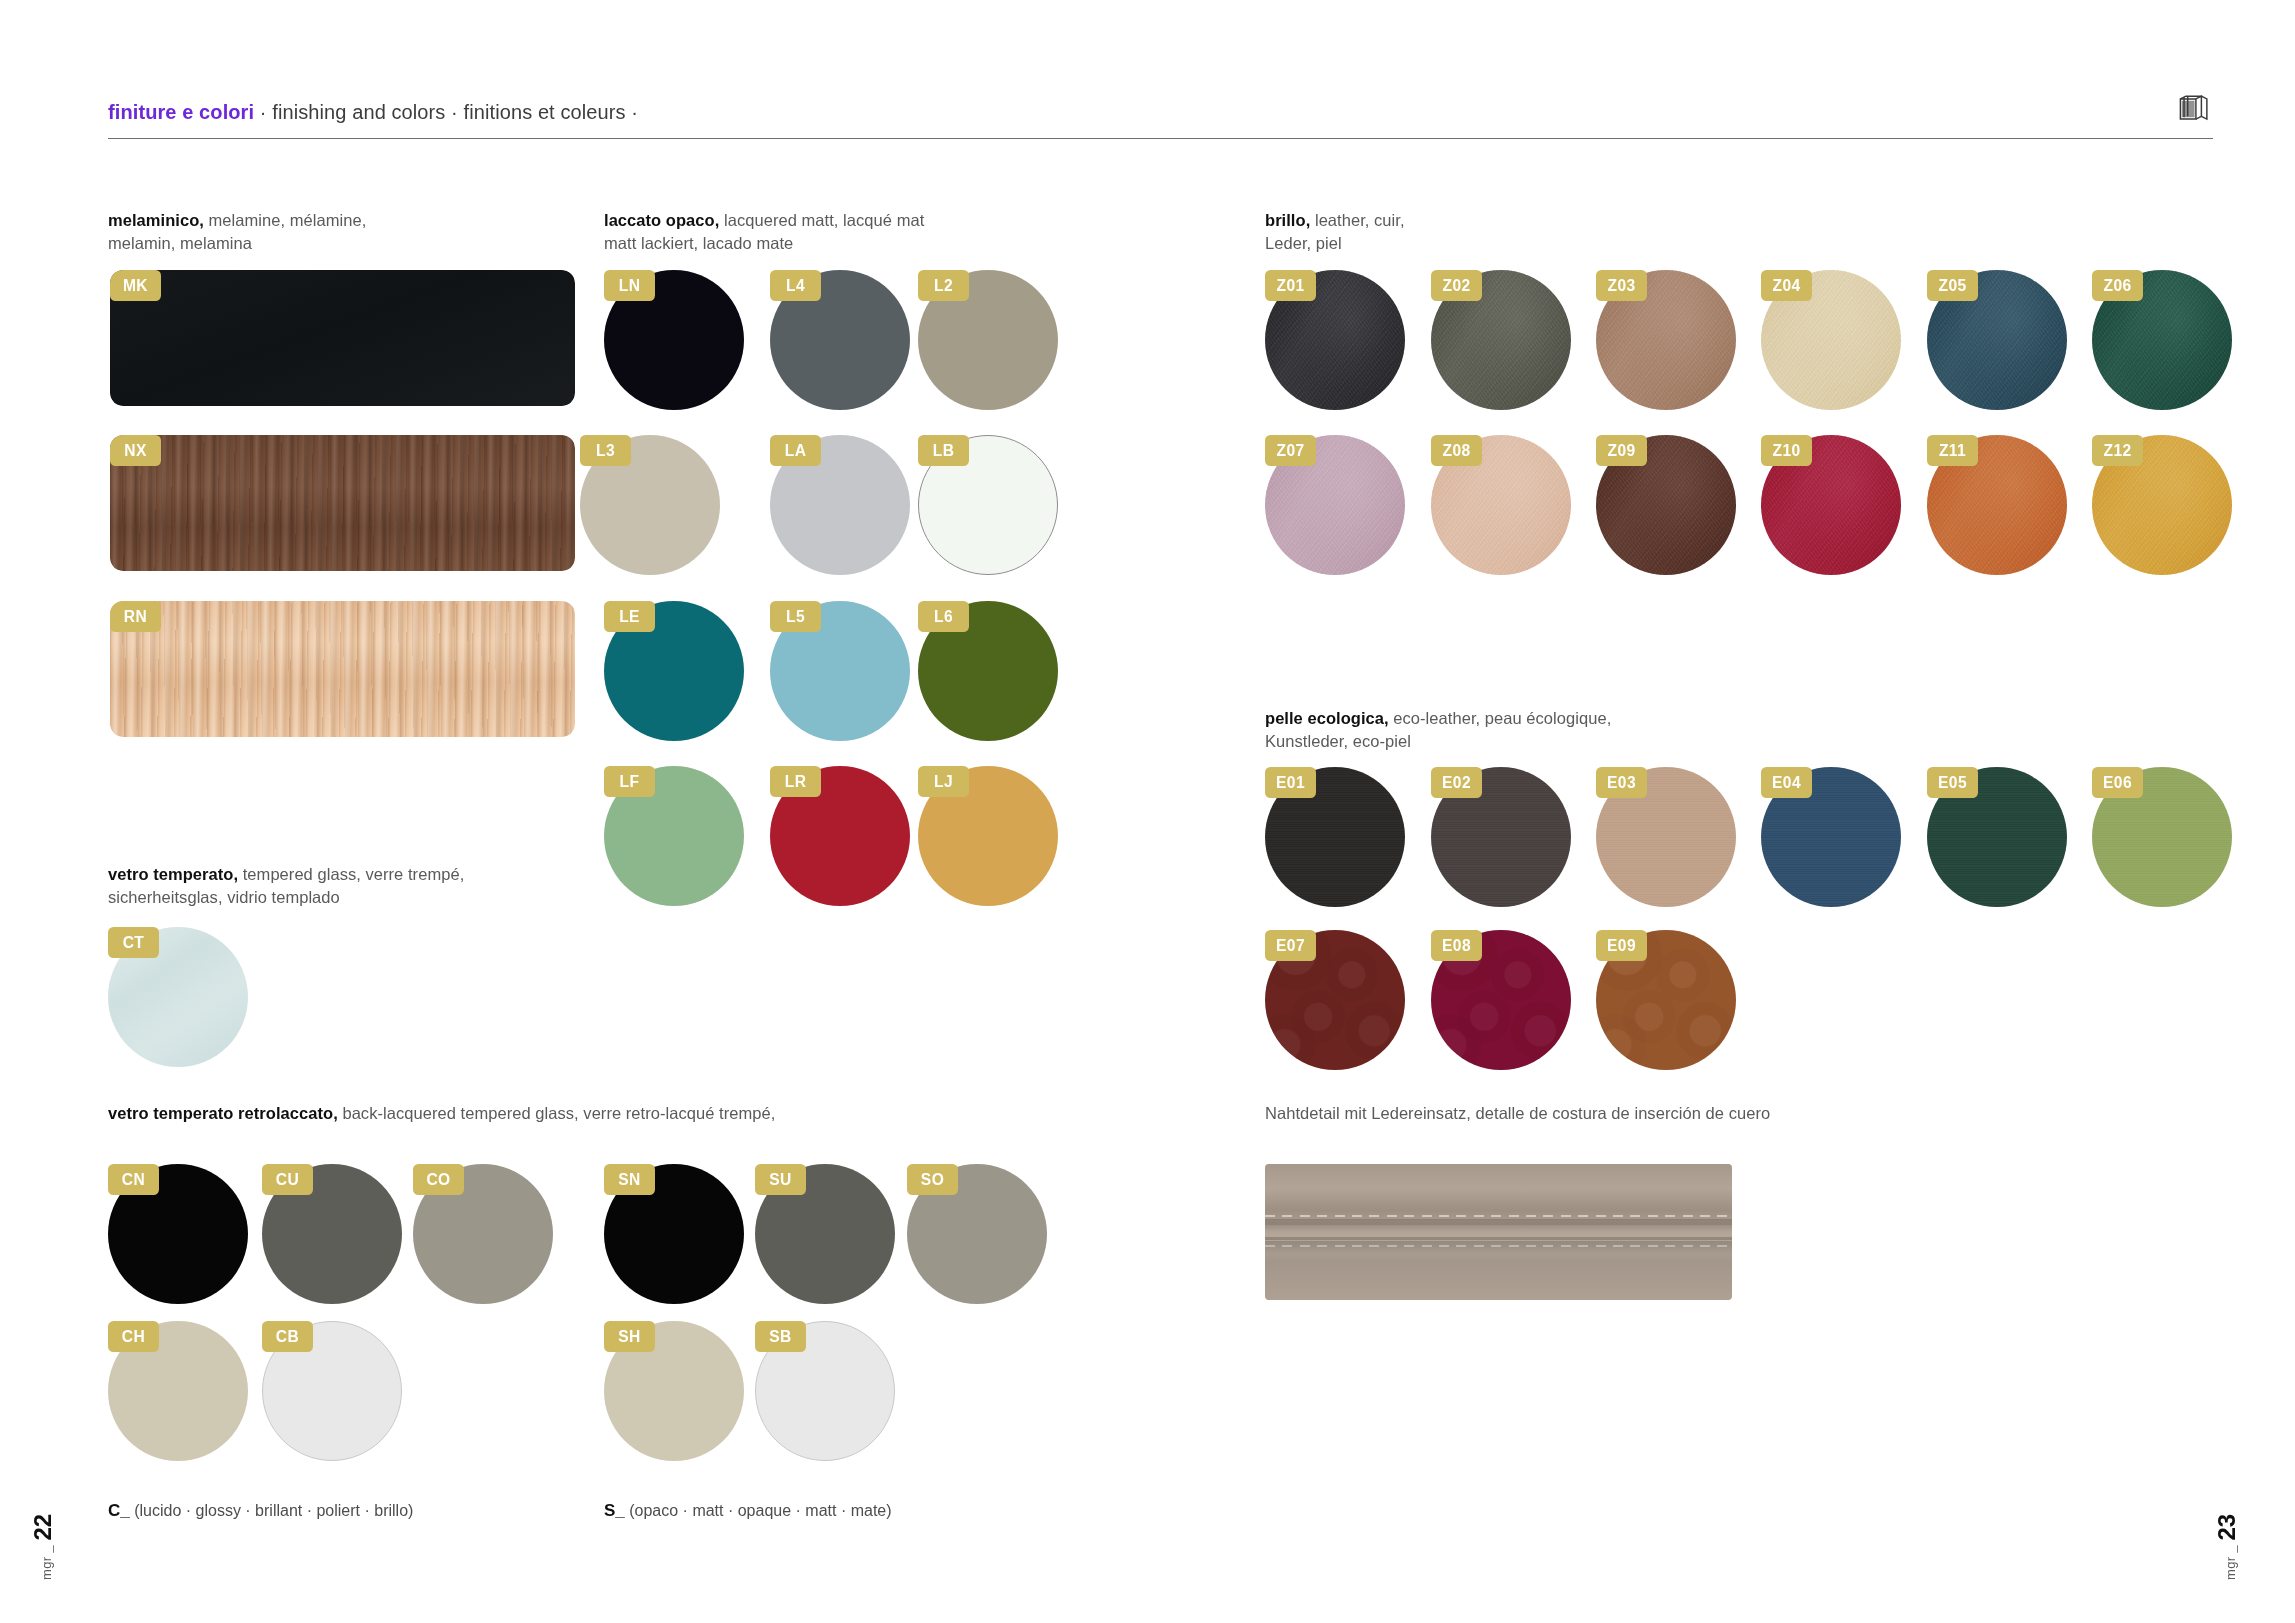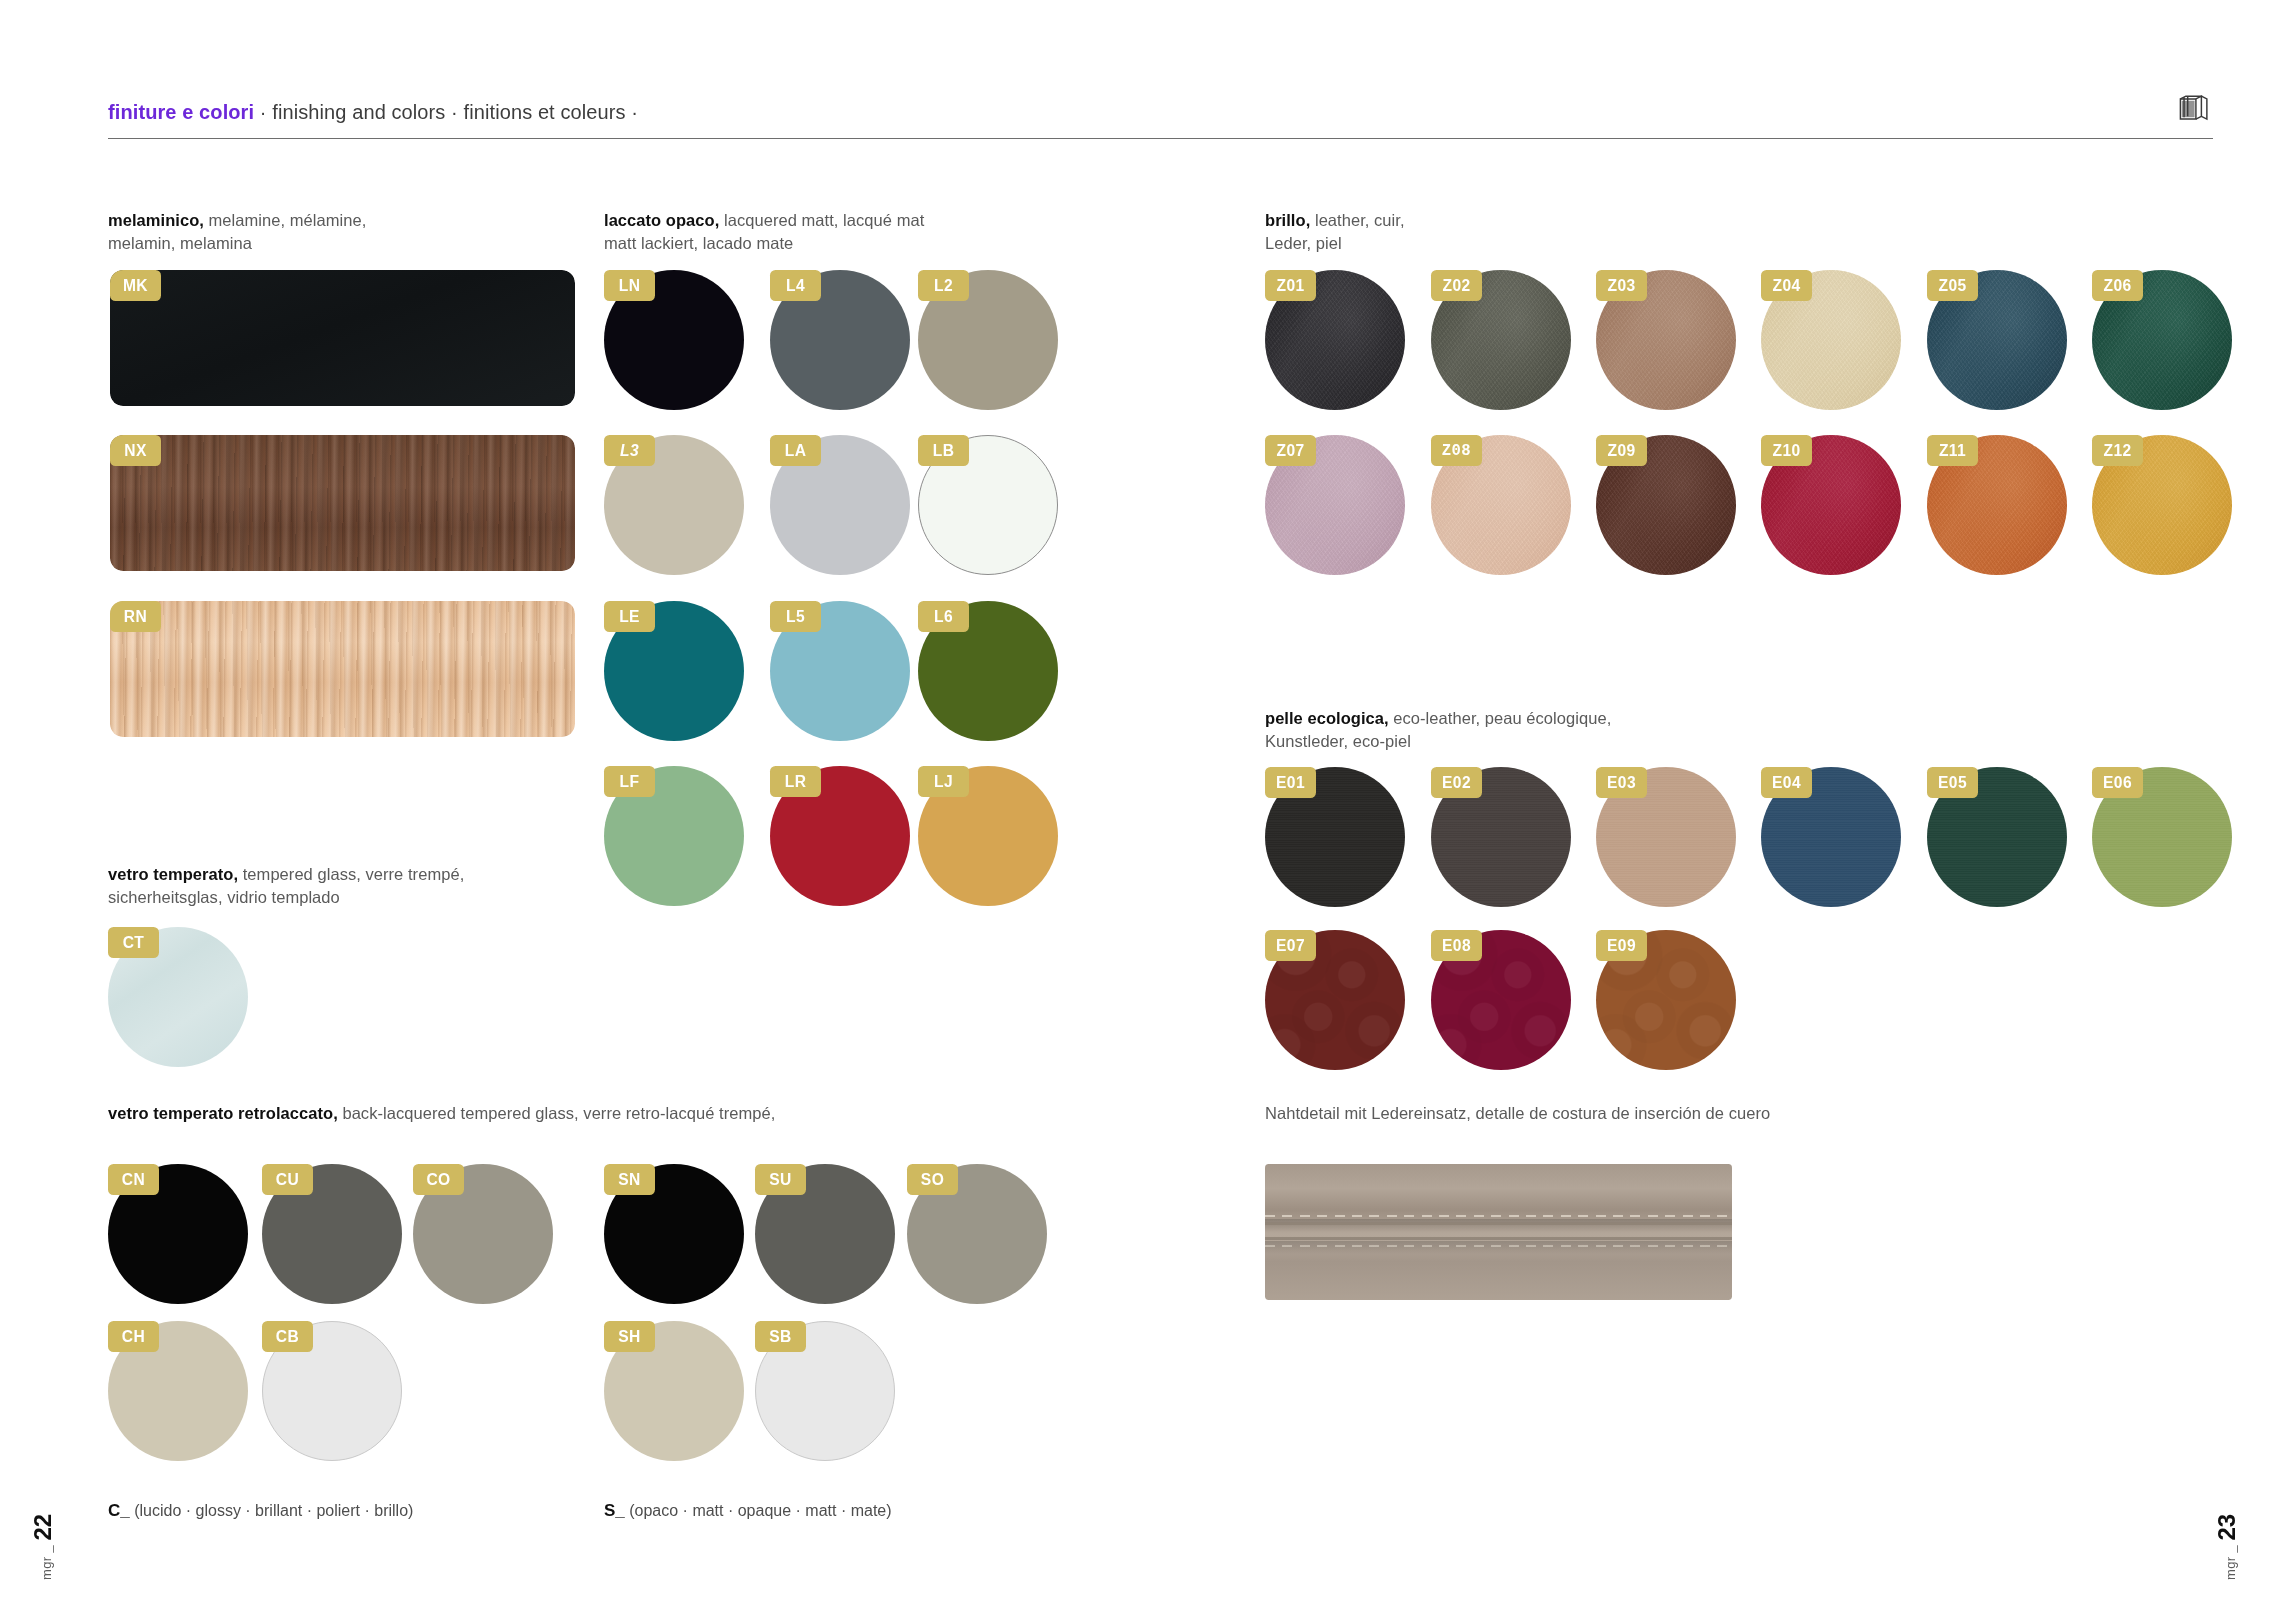--- a/index.html
+++ b/index.html
@@ -318,21 +318,21 @@
 </div>
 <div class="circle" style="left:770px; top:270px;">
   <div class="fill" style="background:#575f63;"></div>
   <div class="badge">L4</div>
 </div>
 <div class="circle" style="left:918px; top:270px;">
   <div class="fill" style="background:#a39c89;"></div>
   <div class="badge">L2</div>
 </div>
 
-<div class="circle" style="left:604px; top:435px;font-style:italic;">
+<div class="circle" style="left:580px; top:435px;">
   <div class="fill" style="background:#c7c0ae;"></div>
   <div class="badge">L3</div>
 </div>
 <div class="circle" style="left:770px; top:435px;">
   <div class="fill" style="background:#c4c6ca;"></div>
   <div class="badge">LA</div>
 </div>
 <div class="circle outlined" style="left:918px; top:435px;">
   <div class="fill" style="background:#f3f7f2;"></div>
   <div class="badge">LB</div>
@@ -468,21 +468,21 @@
   <div class="leather-sheen"></div>
   <div class="badge">Z06</div>
 </div>
 
 <div class="circle leather" style="left:1265px; top:435px;">
   <div class="fill" style="background:#c4a6b7;"></div>
   <div class="grain"></div>
   <div class="leather-sheen"></div>
   <div class="badge">Z07</div>
 </div>
-<div class="circle leather" style="left:1431px; top:435px;font-family:Liberation Mono, monospace;">
+<div class="circle leather" style="left:1431px; top:435px;">
   <div class="fill" style="background:#e2bfa8;"></div>
   <div class="grain"></div>
   <div class="leather-sheen"></div>
   <div class="badge">Z08</div>
 </div>
 <div class="circle leather" style="left:1596px; top:435px;">
   <div class="fill" style="background:#5a342a;"></div>
   <div class="grain"></div>
   <div class="leather-sheen"></div>
   <div class="badge">Z09</div>

